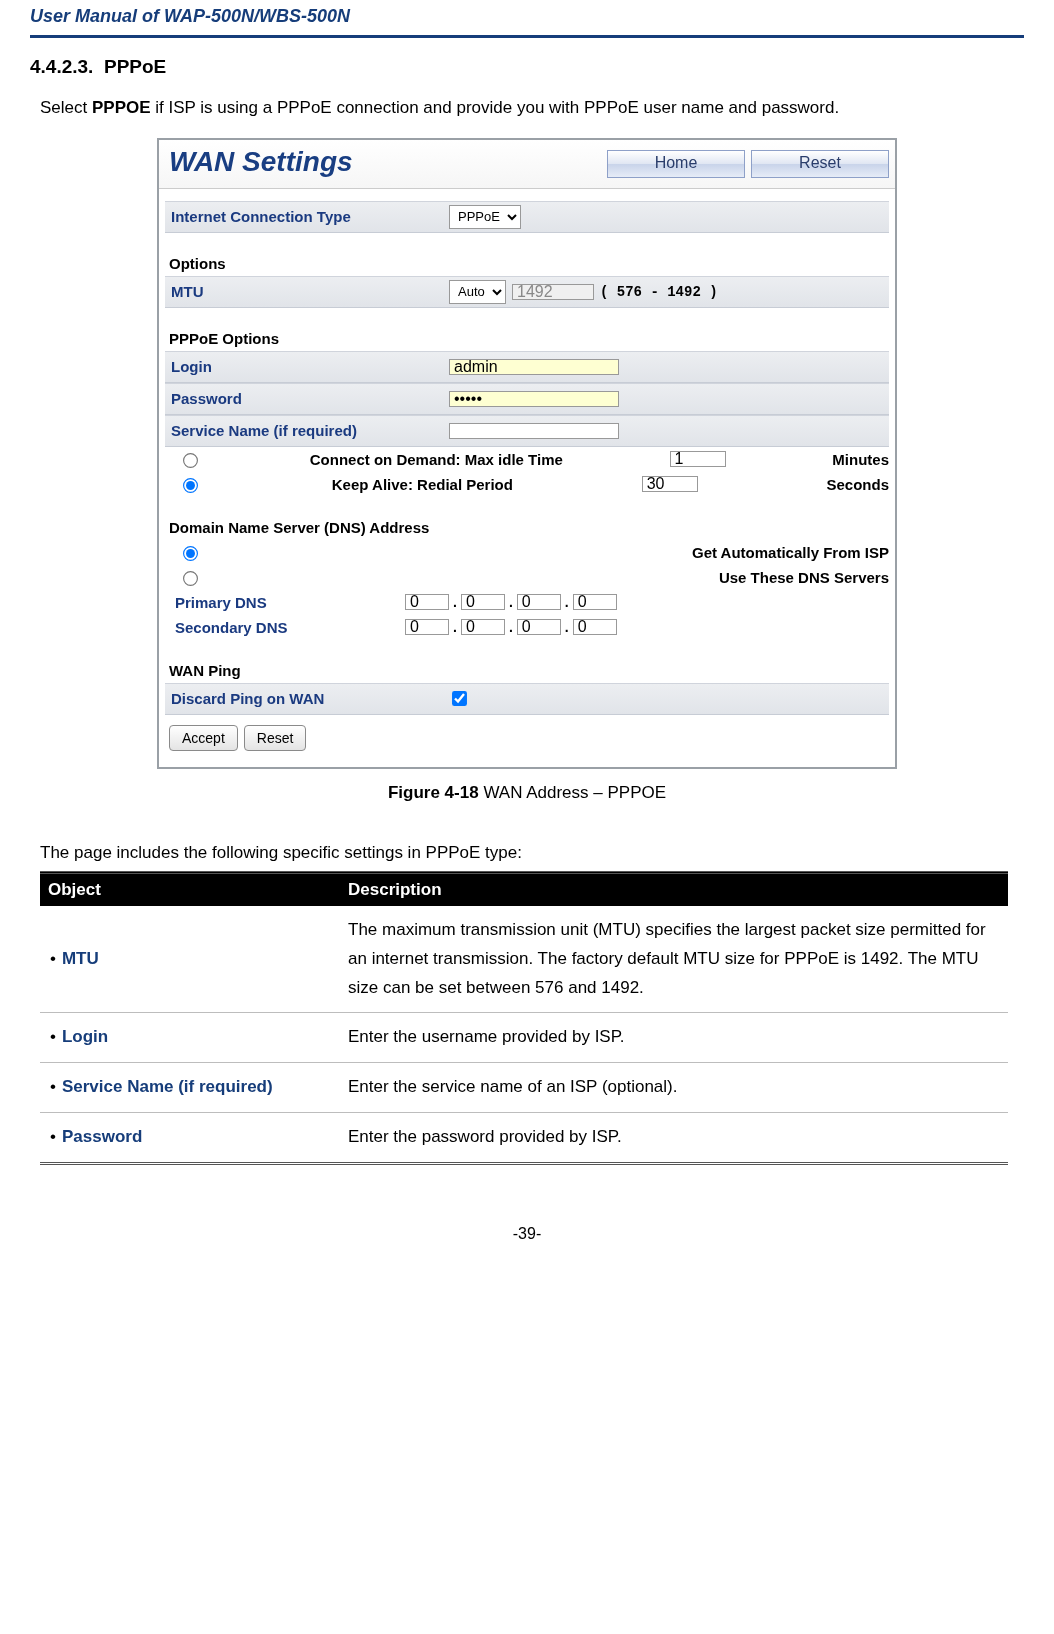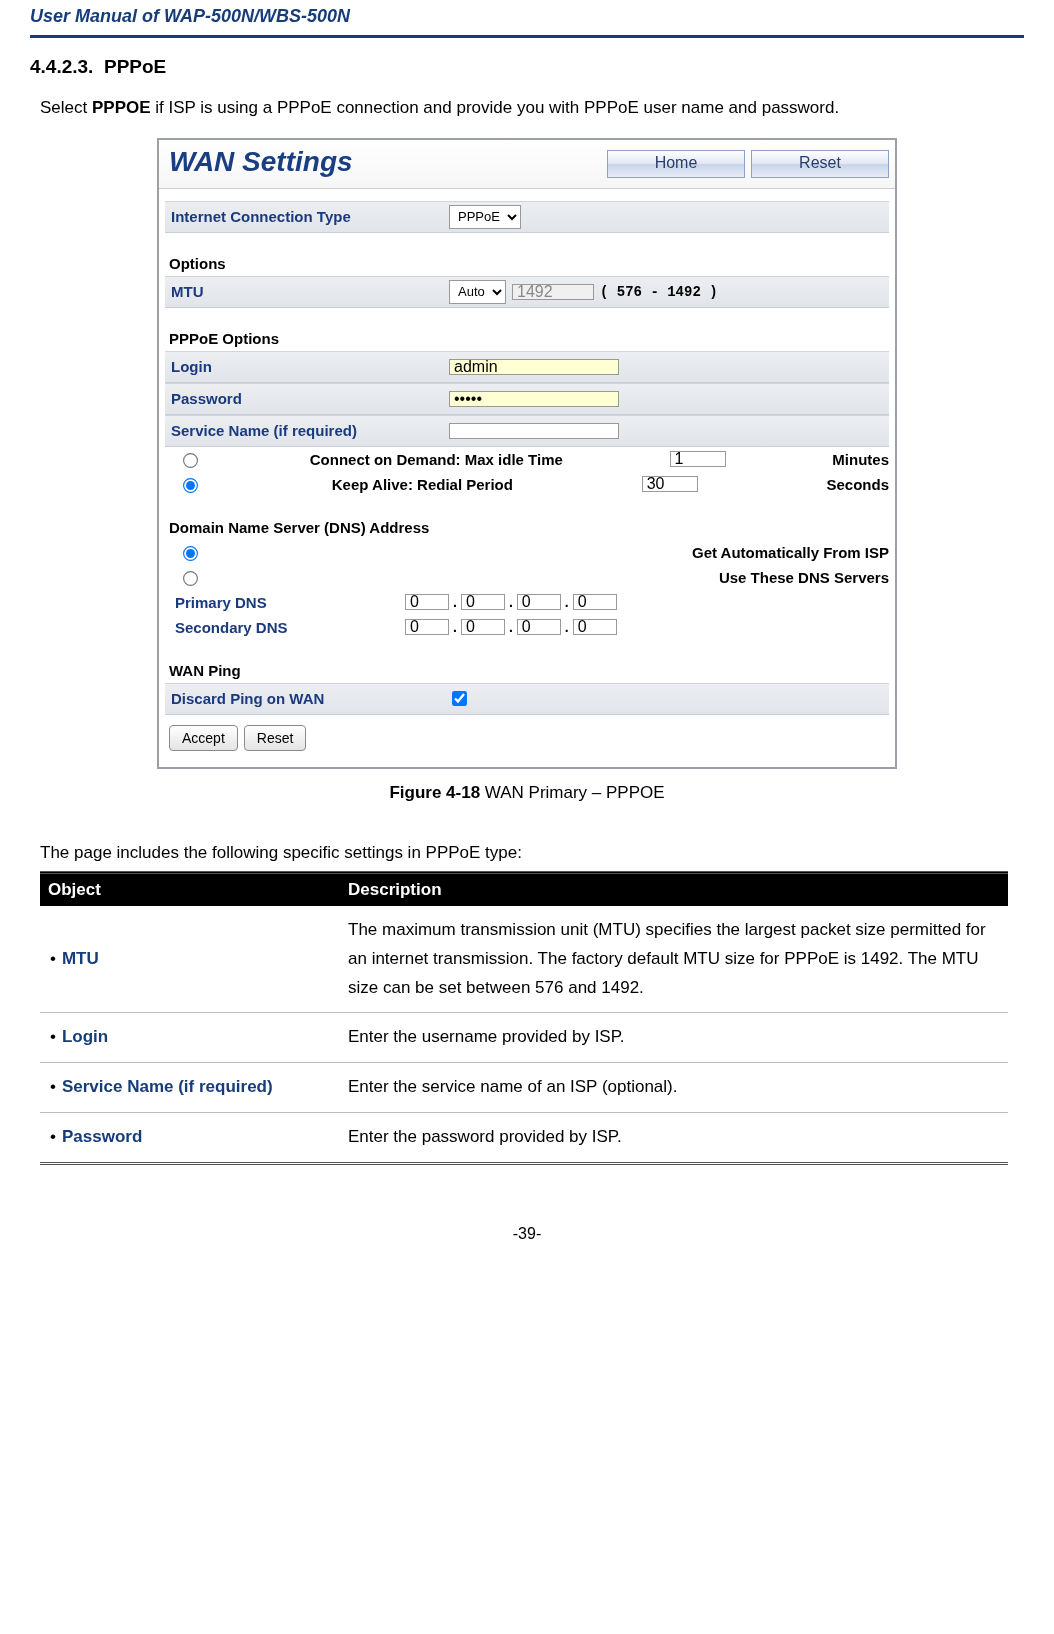--- a/index.html
+++ b/index.html
@@ -331,21 +331,21 @@
 
         <div class="action-row">
           <button class="graybtn">Accept</button>
           <button class="graybtn">Reset</button>
         </div>
       </div>
     </div>
   </div>
 
   <div class="cap">
-    <b>Figure 4-18</b><span> WAN Primary – PPPOE</span>
+    <b>Figure 4-18</b><span> WAN Address – PPPOE</span>
   </div>
 
   <div class="lead2">The page includes the following specific settings in PPPoE type:</div>
 
   <table class="obj">
     <tbody>
         <tr>
       <th>Object</th>
       <th>Description</th>
     </tr>

